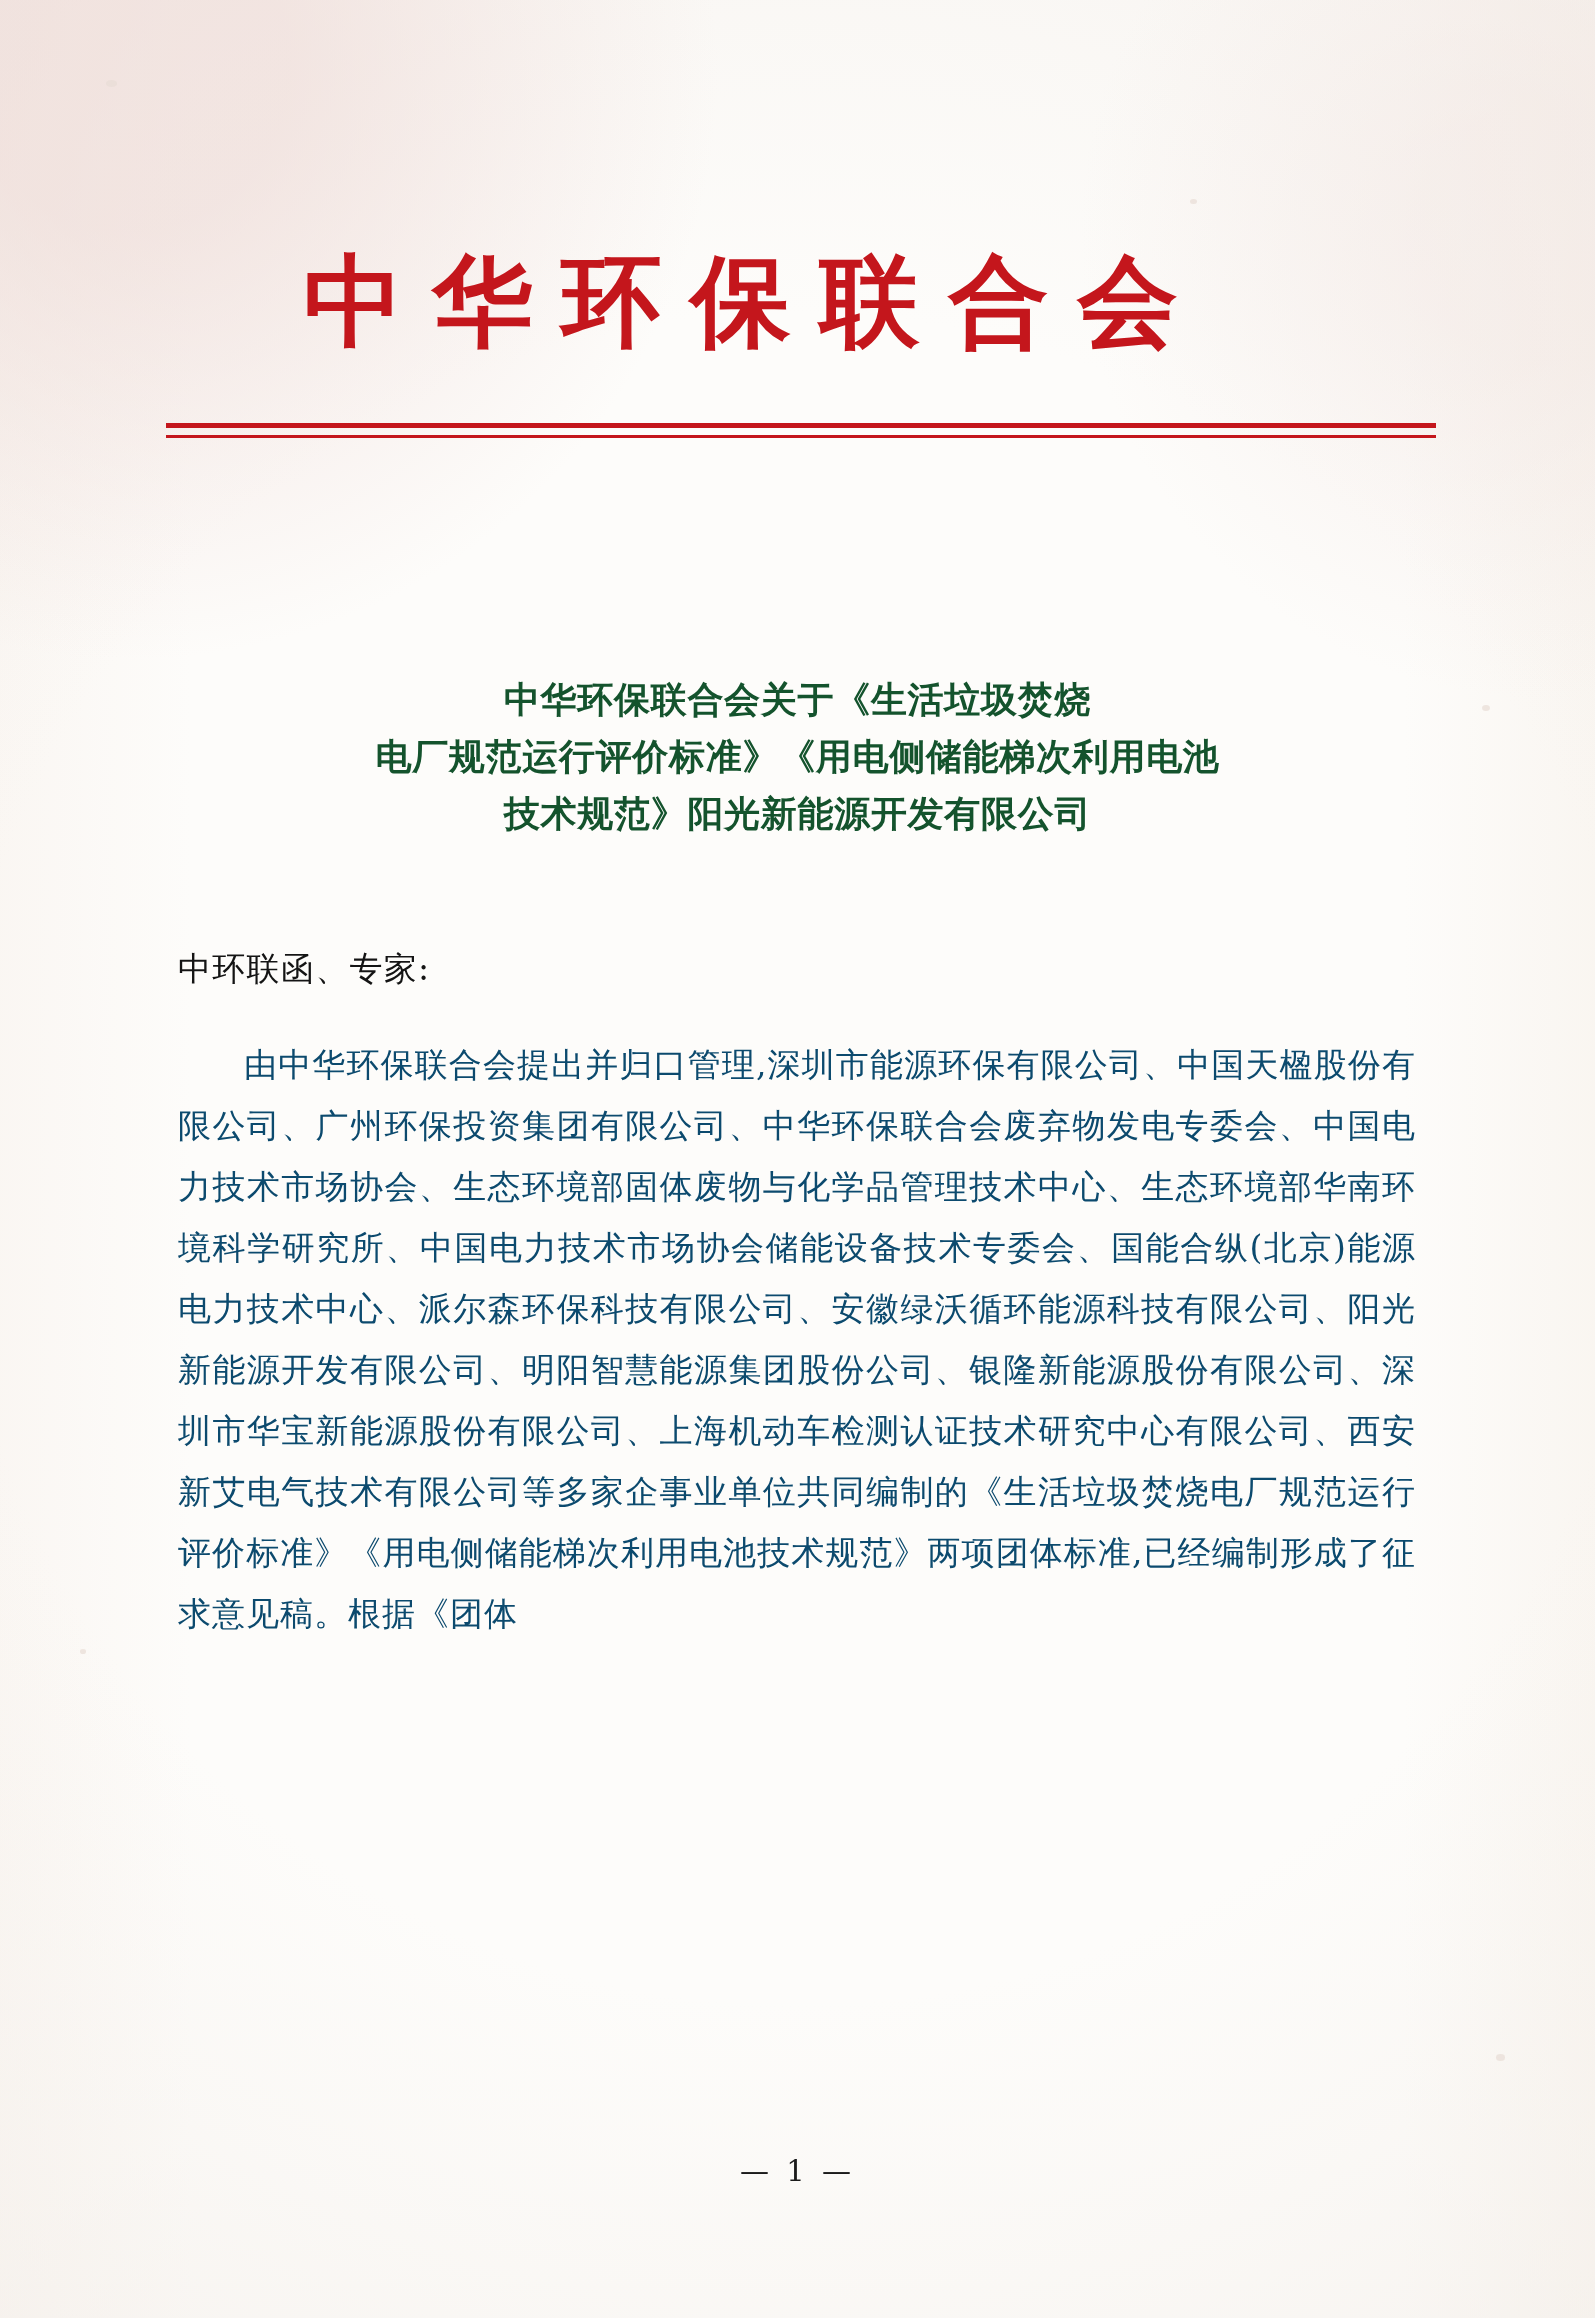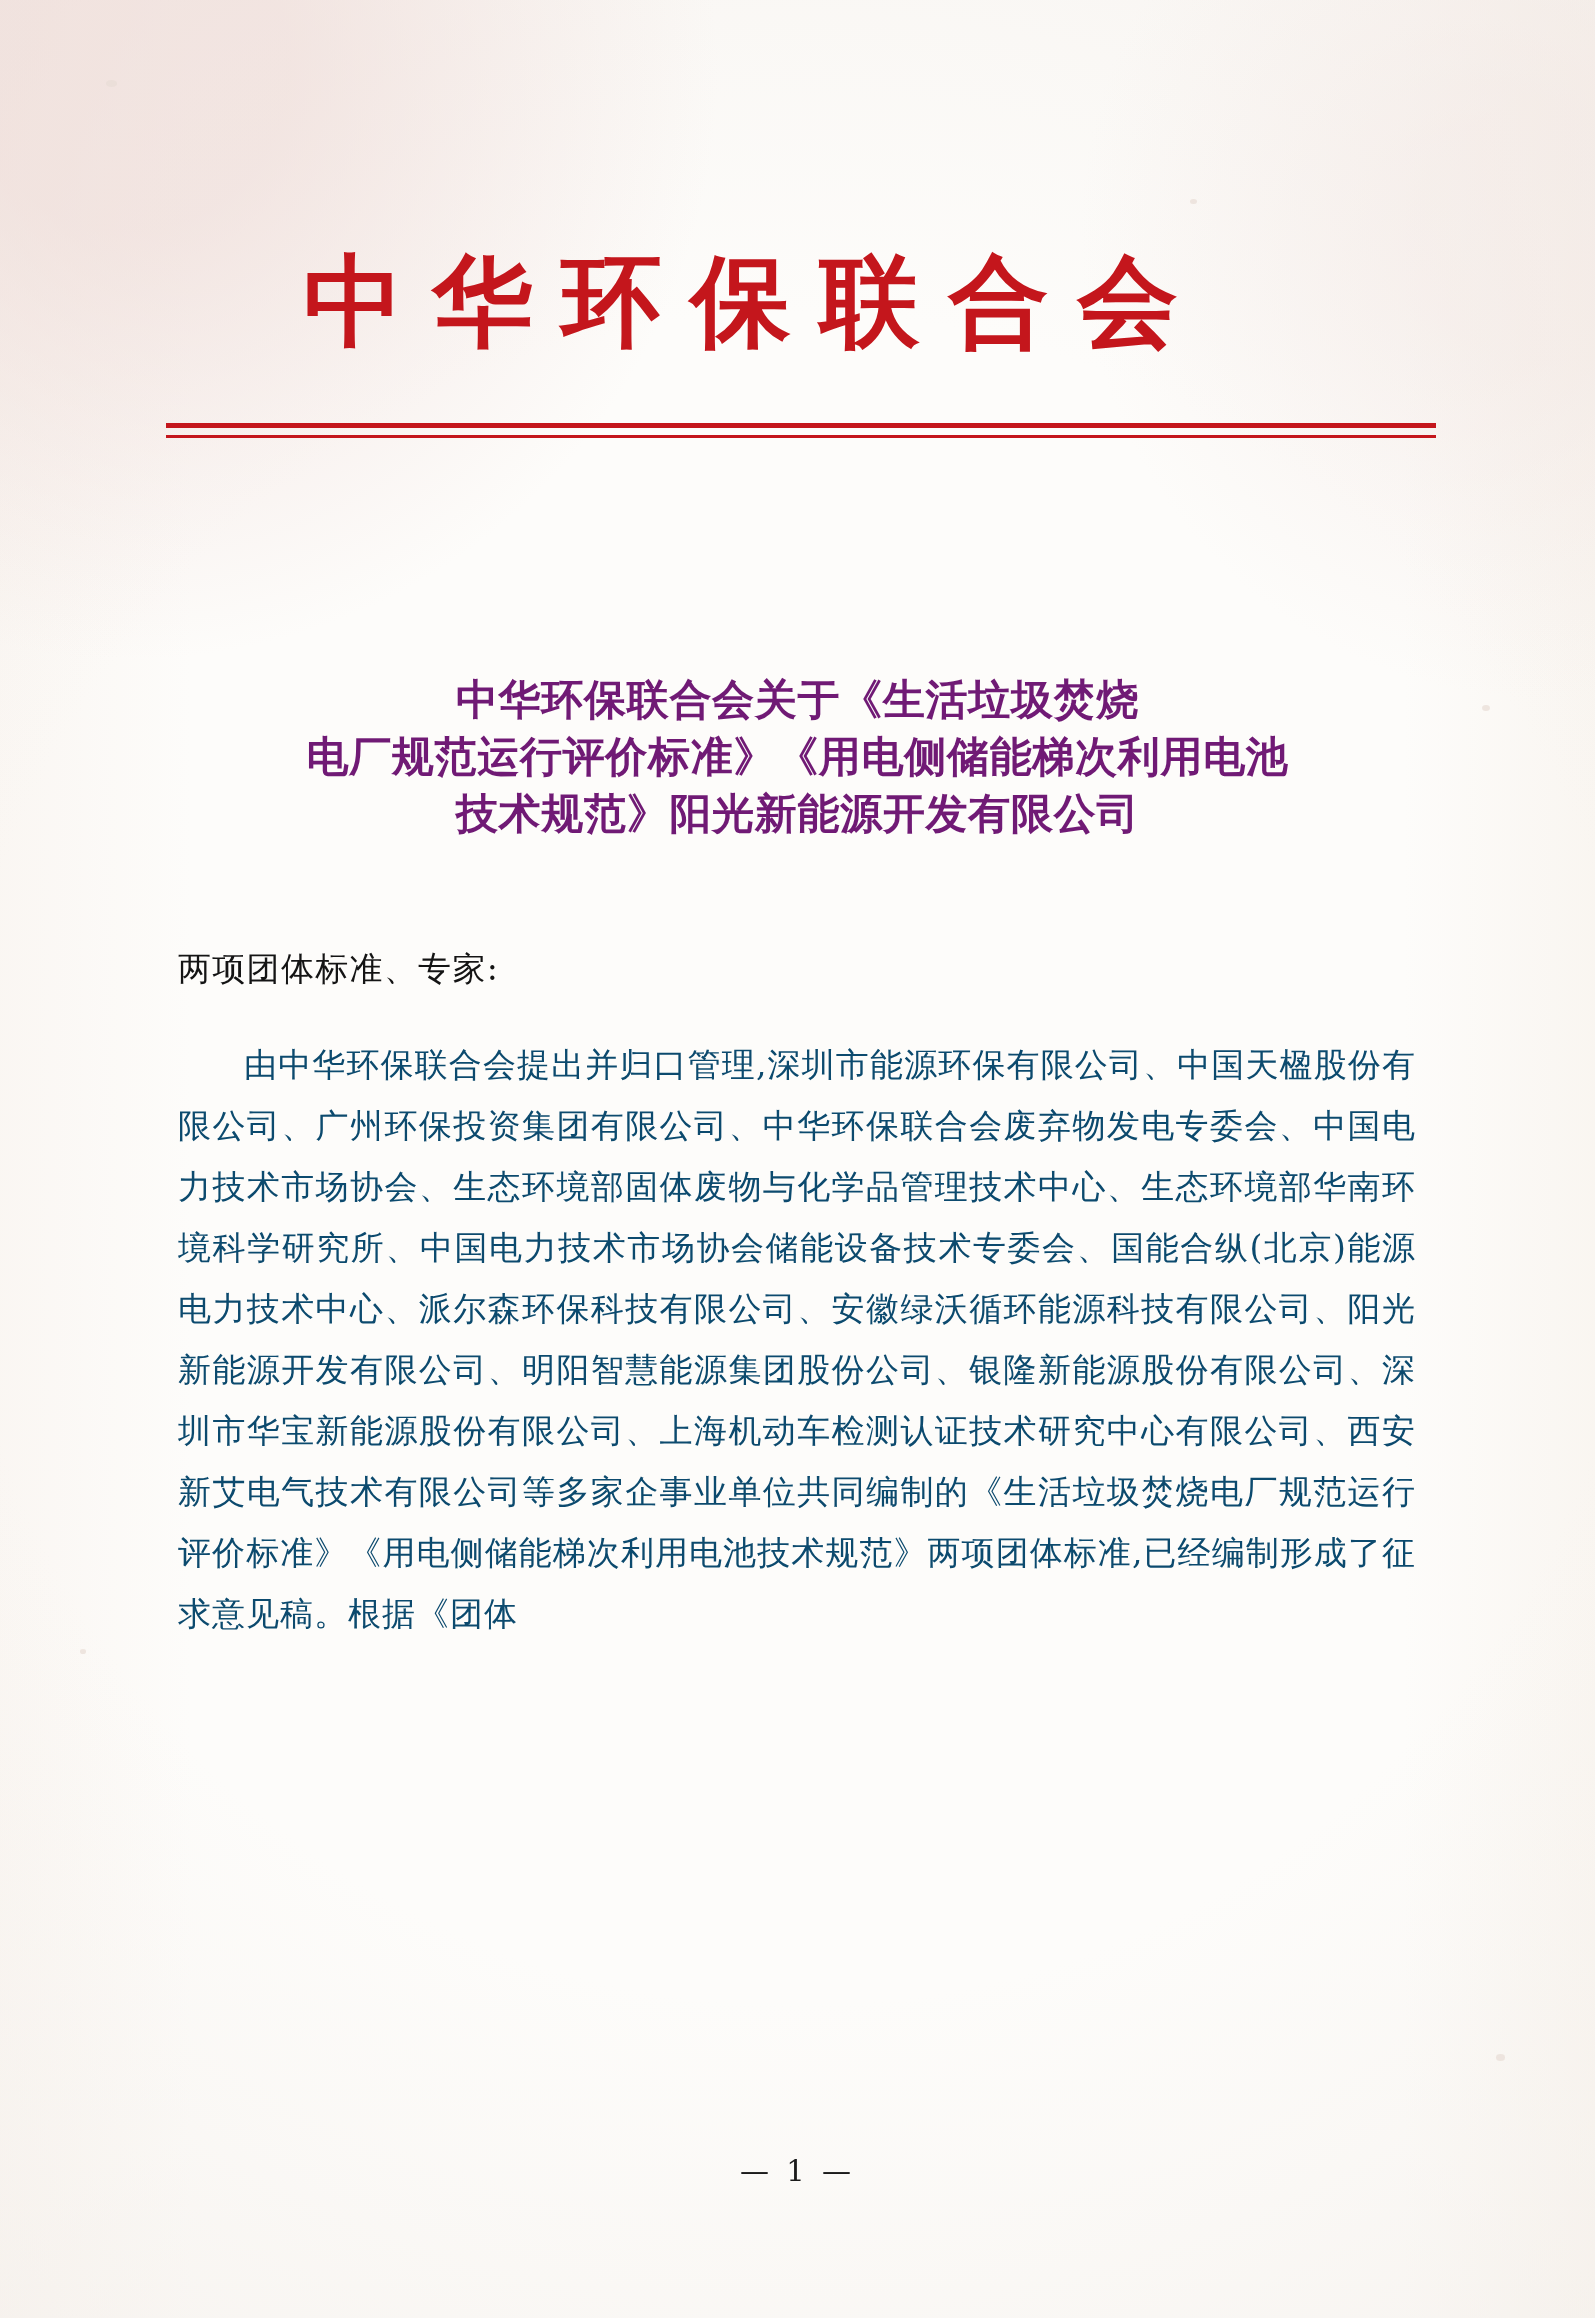--- a/index.html
+++ b/index.html
@@ -72,23 +72,23 @@
     white-space: nowrap;
   }
 
   .title {
     position: absolute;
     top: 671px;
     left: 199px;
     width: 1197px;
     text-align: center;
     font-weight: bold;
-    font-size: 42px;
+    font-size: 36px;
     line-height: 57px;
-    color: #701a75;
+    color: #14532d;
     letter-spacing: 0.7px;
   }
   .title div { white-space: nowrap; }
 
   .salutation {
     position: absolute;
     top: 947px;
     left: 178px;
     font-size: 33px;
     color: #141414;
@@ -137,20 +137,20 @@
   <div class="masthead-rule"></div>
   <div class="masthead-rule second"></div>
 
 
   <div class="title">
     <div>中华环保联合会关于《生活垃圾焚烧</div>
     <div>电厂规范运行评价标准》《用电侧储能梯次利用电池</div>
     <div>技术规范》阳光新能源开发有限公司</div>
   </div>
 
-  <div class="salutation">两项团体标准、专家:</div>
+  <div class="salutation">中环联函、专家:</div>
 
   <div class="body-text">由中华环保联合会提出并归口管理,深圳市能源环保有限公司、中国天楹股份有限公司、广州环保投资集团有限公司、中华环保联合会废弃物发电专委会、中国电力技术市场协会、生态环境部固体废物与化学品管理技术中心、生态环境部华南环境科学研究所、中国电力技术市场协会储能设备技术专委会、国能合纵(北京)能源电力技术中心、派尔森环保科技有限公司、安徽绿沃循环能源科技有限公司、阳光新能源开发有限公司、明阳智慧能源集团股份公司、银隆新能源股份有限公司、深圳市华宝新能源股份有限公司、上海机动车检测认证技术研究中心有限公司、西安新艾电气技术有限公司等多家企事业单位共同编制的《生活垃圾焚烧电厂规范运行评价标准》《用电侧储能梯次利用电池技术规范》两项团体标准,已经编制形成了征求意见稿。根据《团体</div>
 
   <div class="page-number">— 1 —</div>
 
 </div>
 
 
 </body></html>

